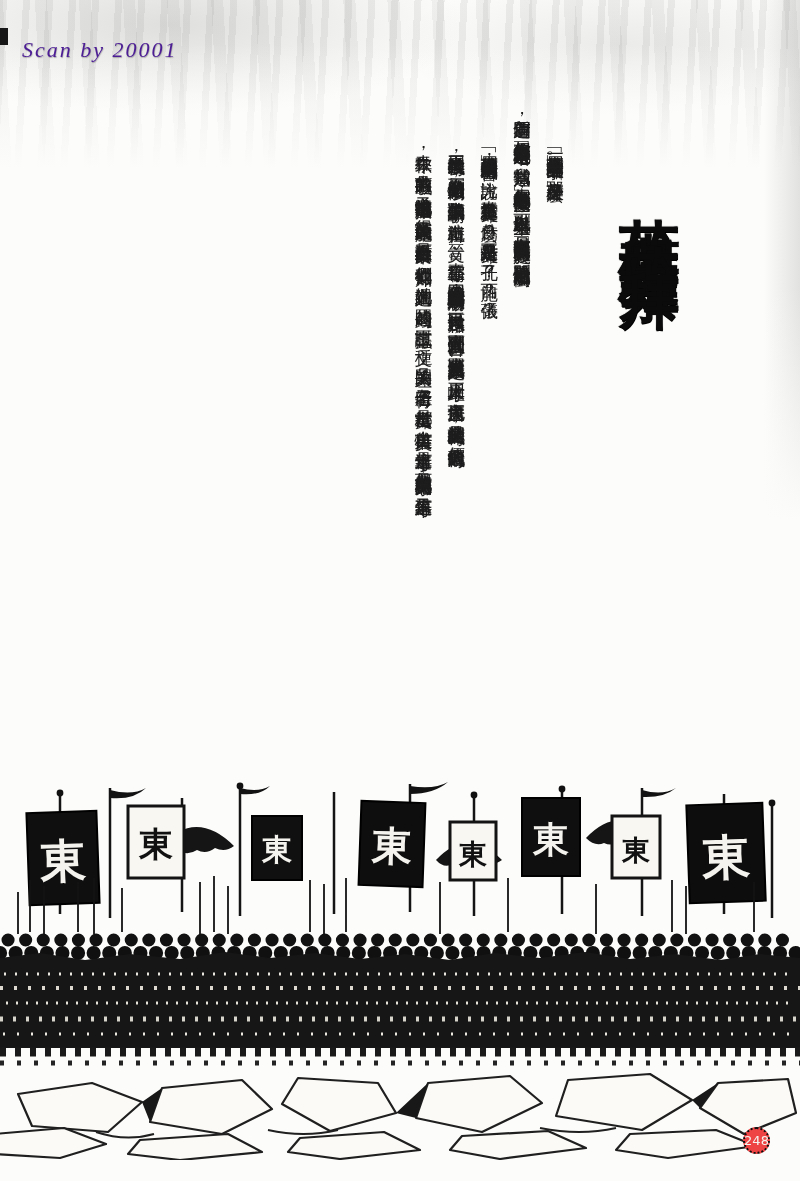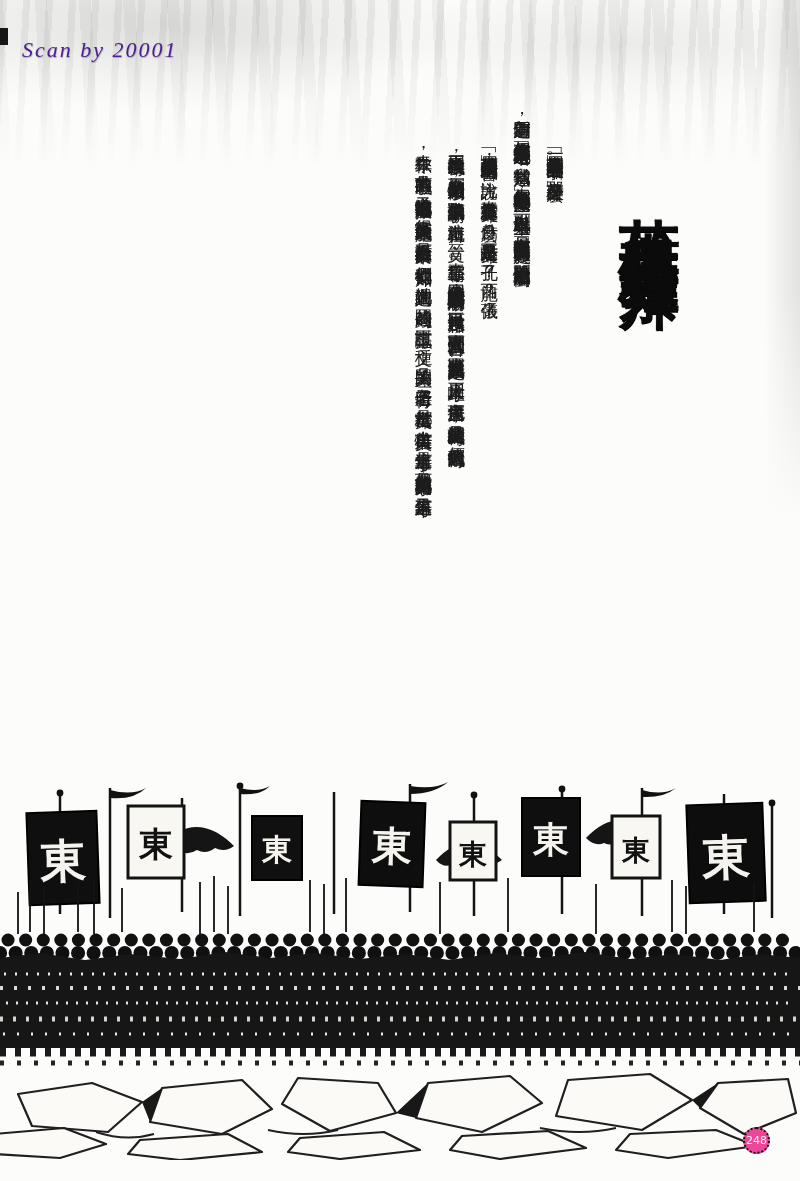--- a/index.html
+++ b/index.html
@@ -57,23 +57,23 @@
   .illustration{
     position:absolute;left:0;top:782px;width:800px;height:378px;z-index:1;
   }
   .illustration svg{display:block;width:800px;height:378px;}
   .banner-glyph{
     font-family:"Liberation Serif","DejaVu Serif",serif;font-weight:bold;
   }
   
   .page-num{
     position:absolute;right:30px;top:1127px;width:23px;height:23px;z-index:3;
-    background:#ec4899;border:2.5px dotted #0d0d0d;border-radius:50%;
+    background:#ef4444;border:2.5px dotted #0d0d0d;border-radius:50%;
     display:flex;align-items:center;justify-content:center;
-    color:#f5f3ee;font-size:11px;font-family:"DejaVu Sans",sans-serif;
+    color:#f5f3ee;font-size:13px;font-family:"DejaVu Sans",sans-serif;
   }
 </style>
 </head>
 <body>
 
 <div class="noise-top"></div>
 <div class="noise-right"></div>
 <div class="watermark">Scan by 20001</div>
 <div class="edge-mark"></div>
 

